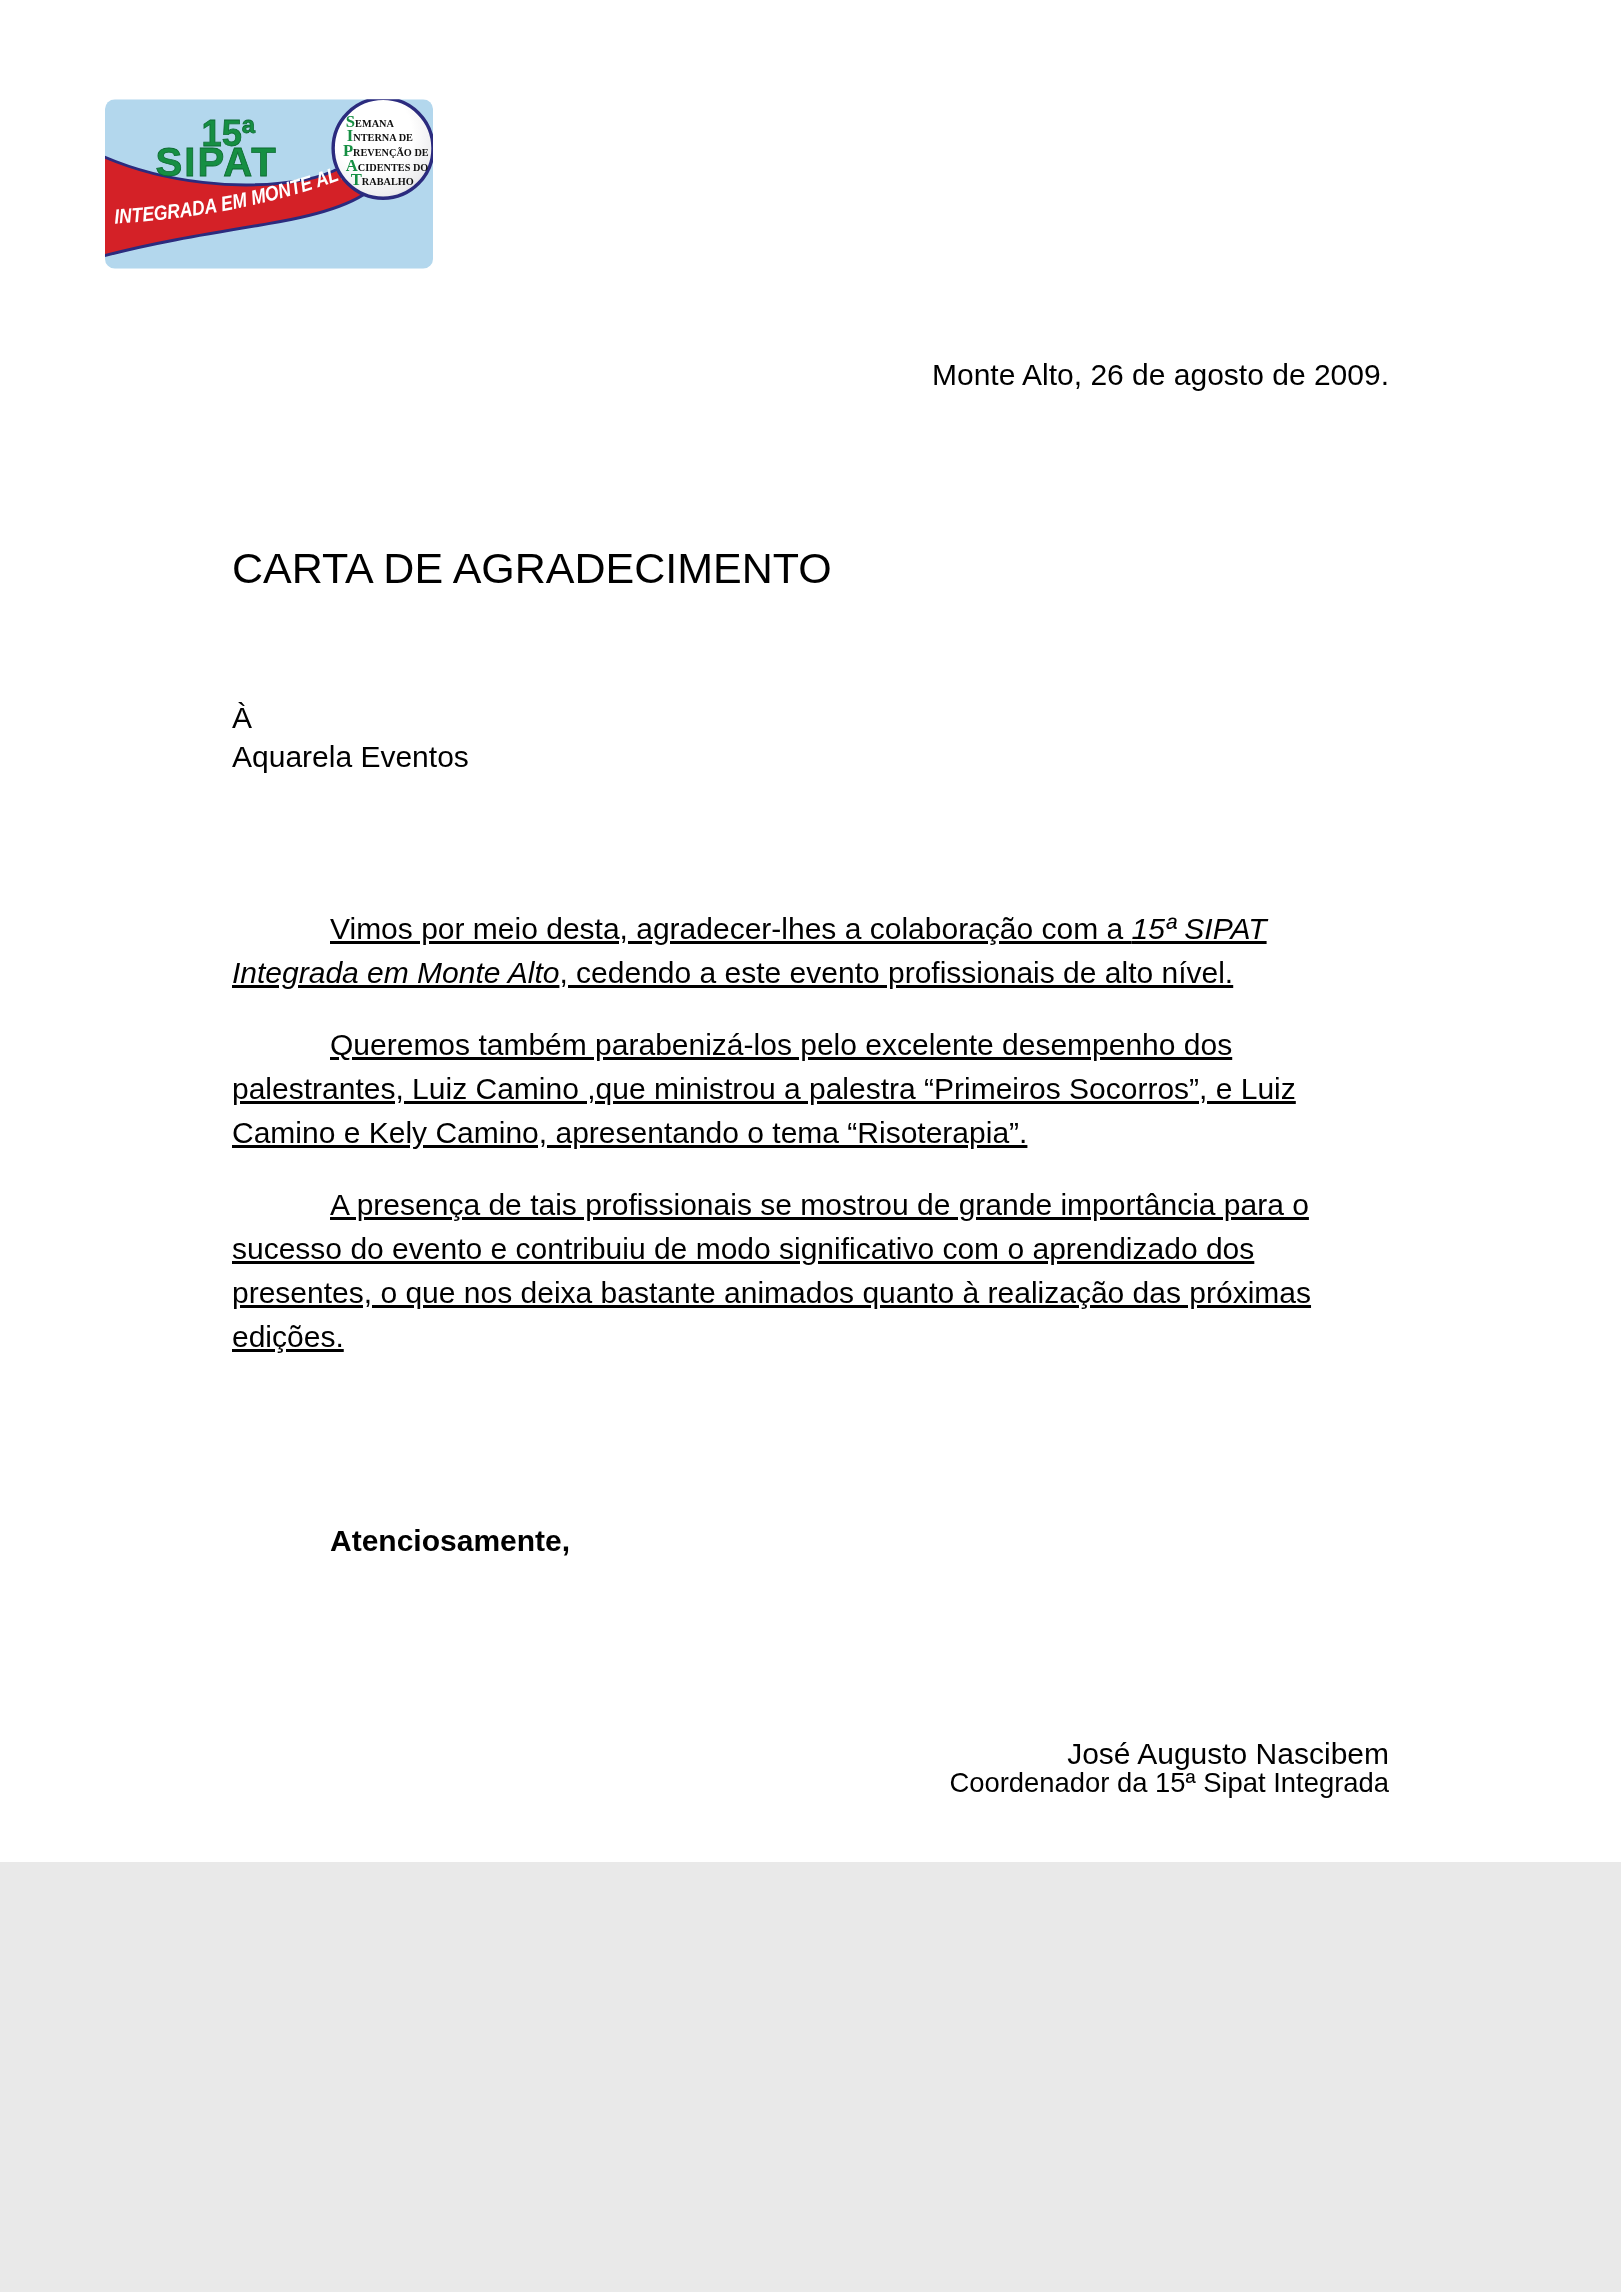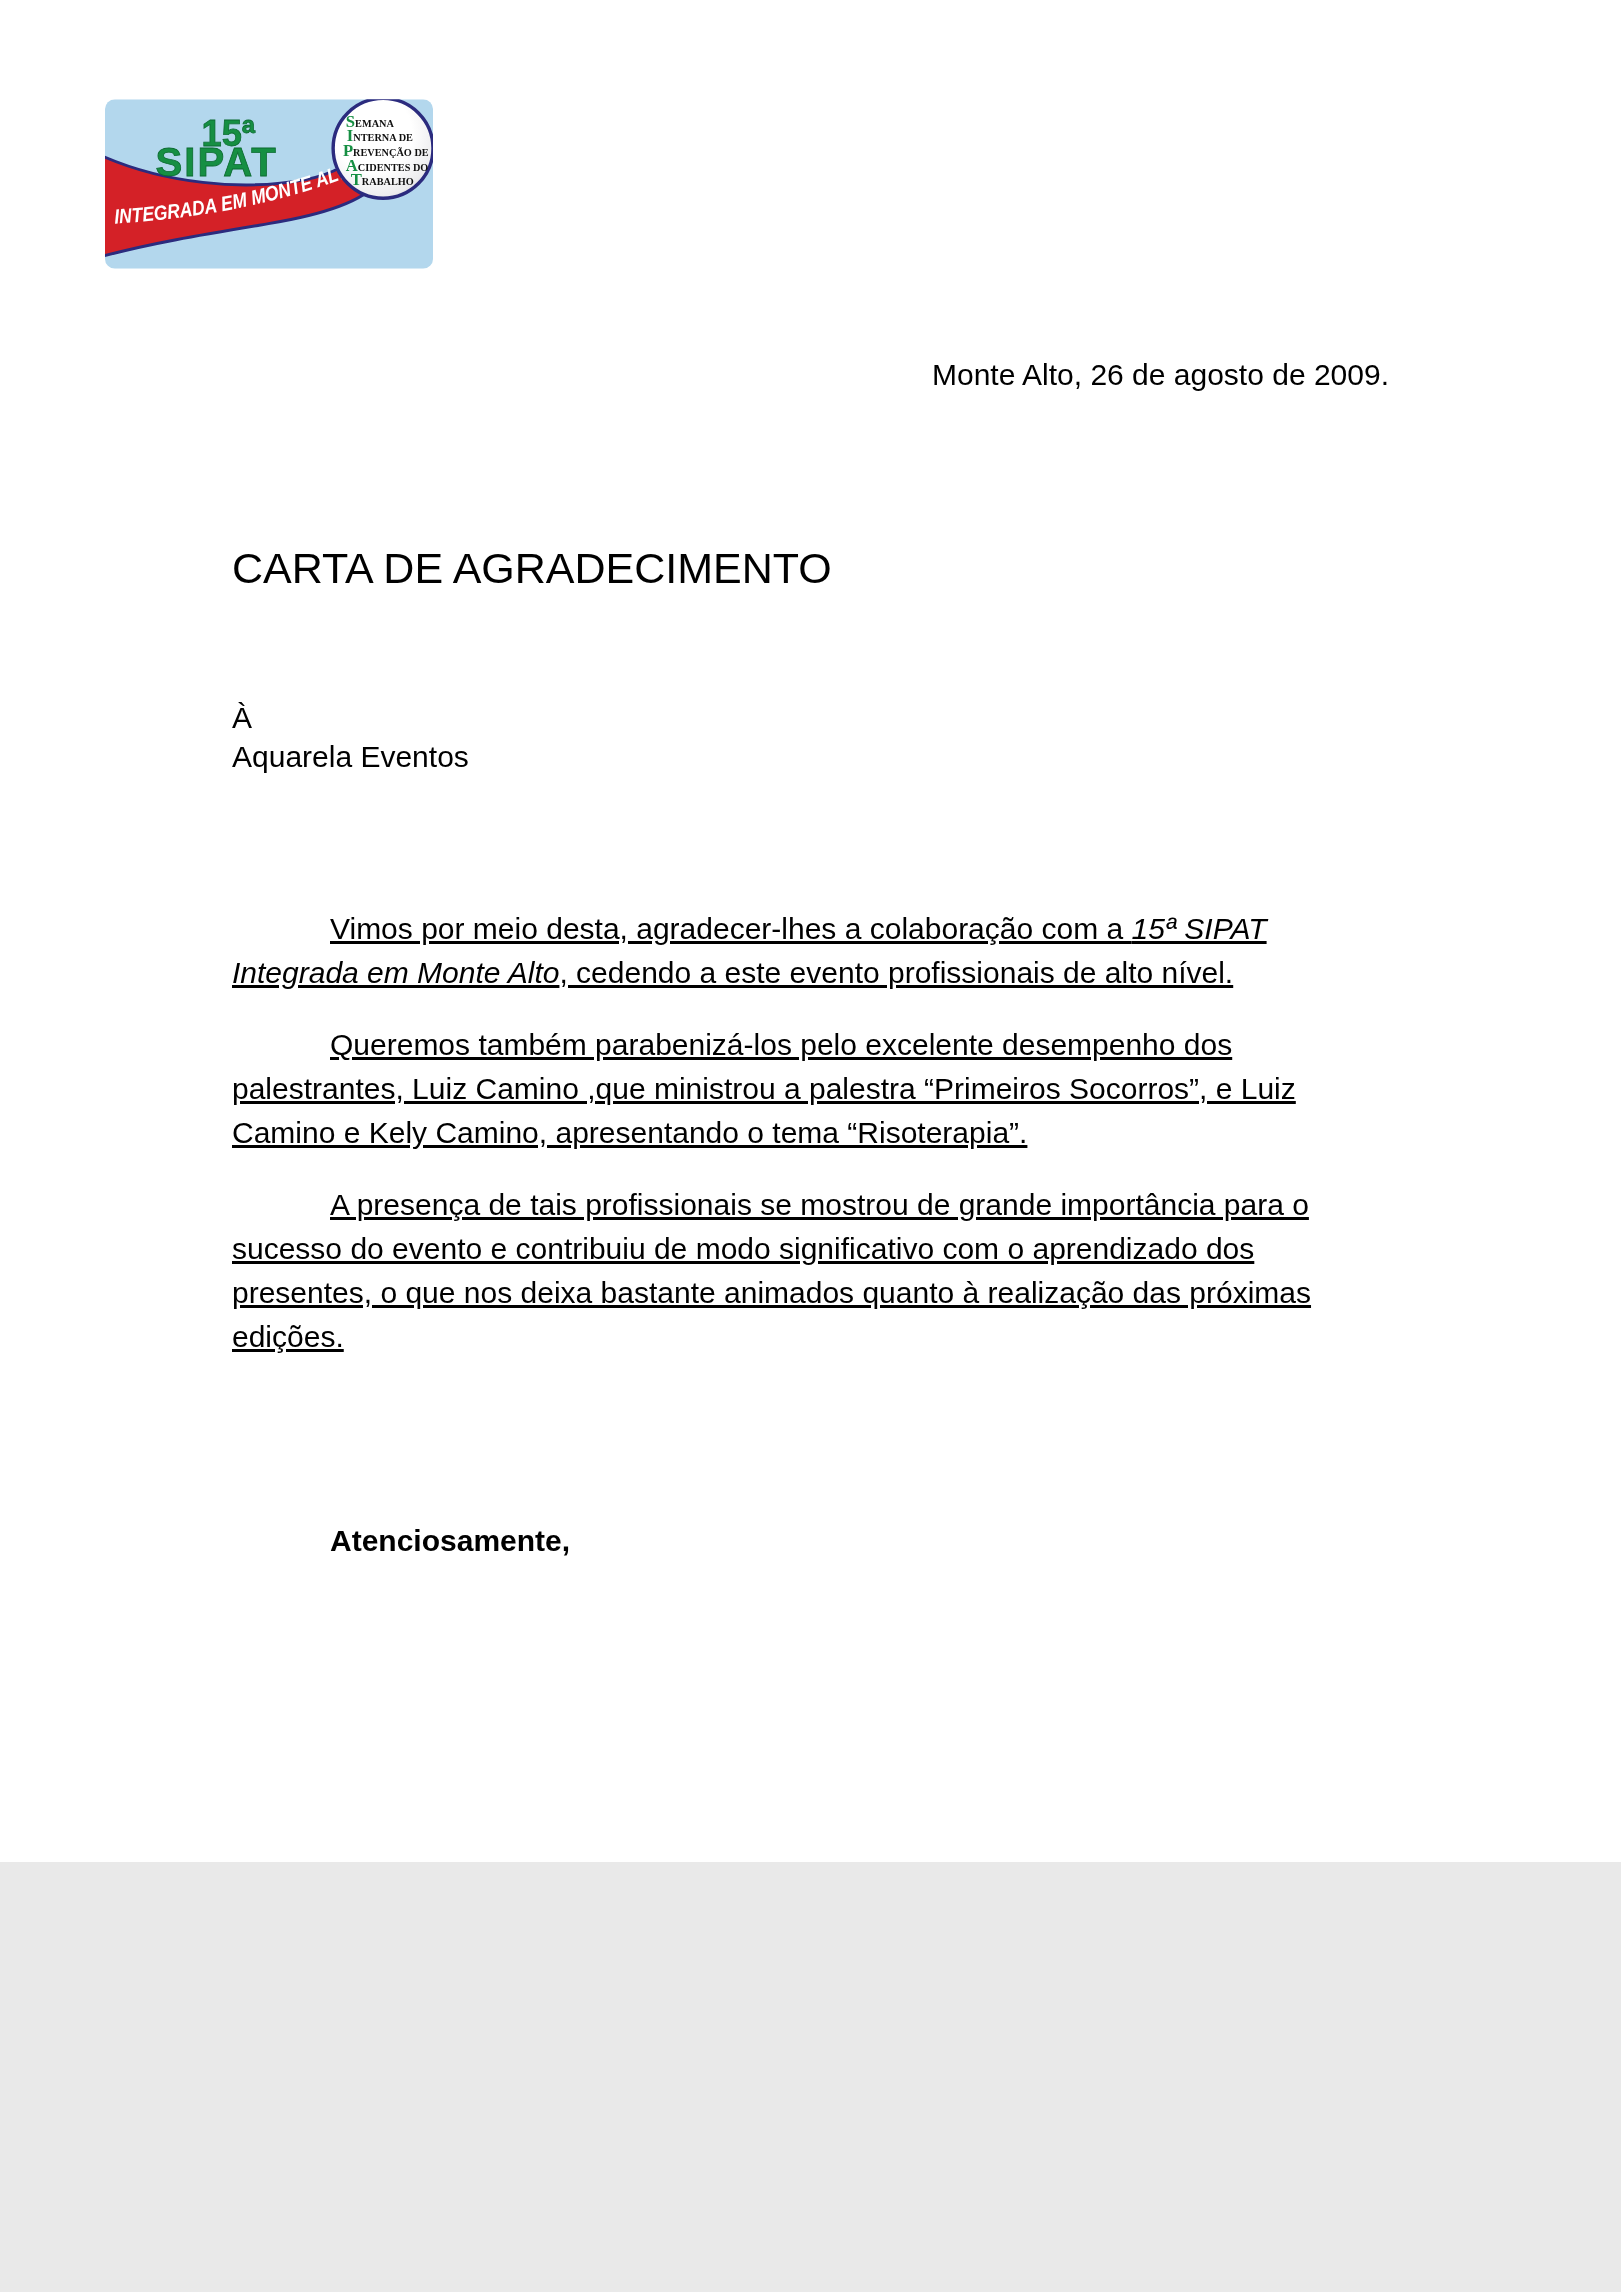--- a/index.html
+++ b/index.html
@@ -112,15 +112,19 @@
   </div>
 
   <div class="letter-body">
       <p class="para"><span>Vimos por meio desta, agradecer-lhes a colaboração com a </span><span class="italic">15ª SIPAT Integrada em Monte Alto</span><span>, cedendo a este evento profissionais de alto nível.</span></p>
       <p class="para"><span>Queremos também parabenizá-los pelo excelente desempenho dos palestrantes, Luiz Camino ,que ministrou a palestra “Primeiros Socorros”, e Luiz Camino e Kely Camino, apresentando o tema “Risoterapia”.</span></p>
       <p class="para"><span>A presença de tais profissionais se mostrou de grande importância para o sucesso do evento e contribuiu de modo significativo com o aprendizado dos presentes, o que nos deixa bastante animados quanto à realização das próximas edições.</span></p>
     </div>
 
   <div class="closing">Atenciosamente,</div>
 
+  <div class="signature">
+    <div class="sig-name">José Augusto Nascibem</div>
+    <div class="sig-role">Coordenador da 15ª Sipat Integrada</div>
+  </div>
 
 </div>
 
 
 </body></html>

